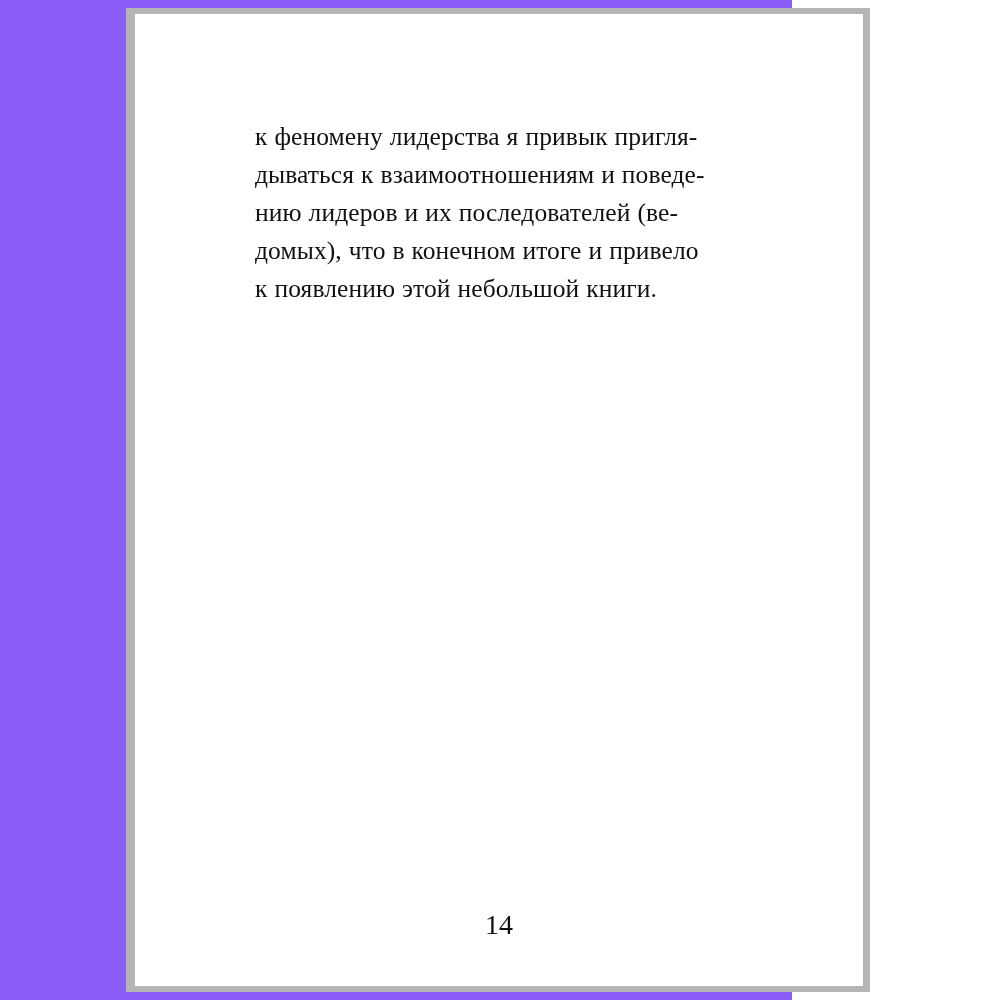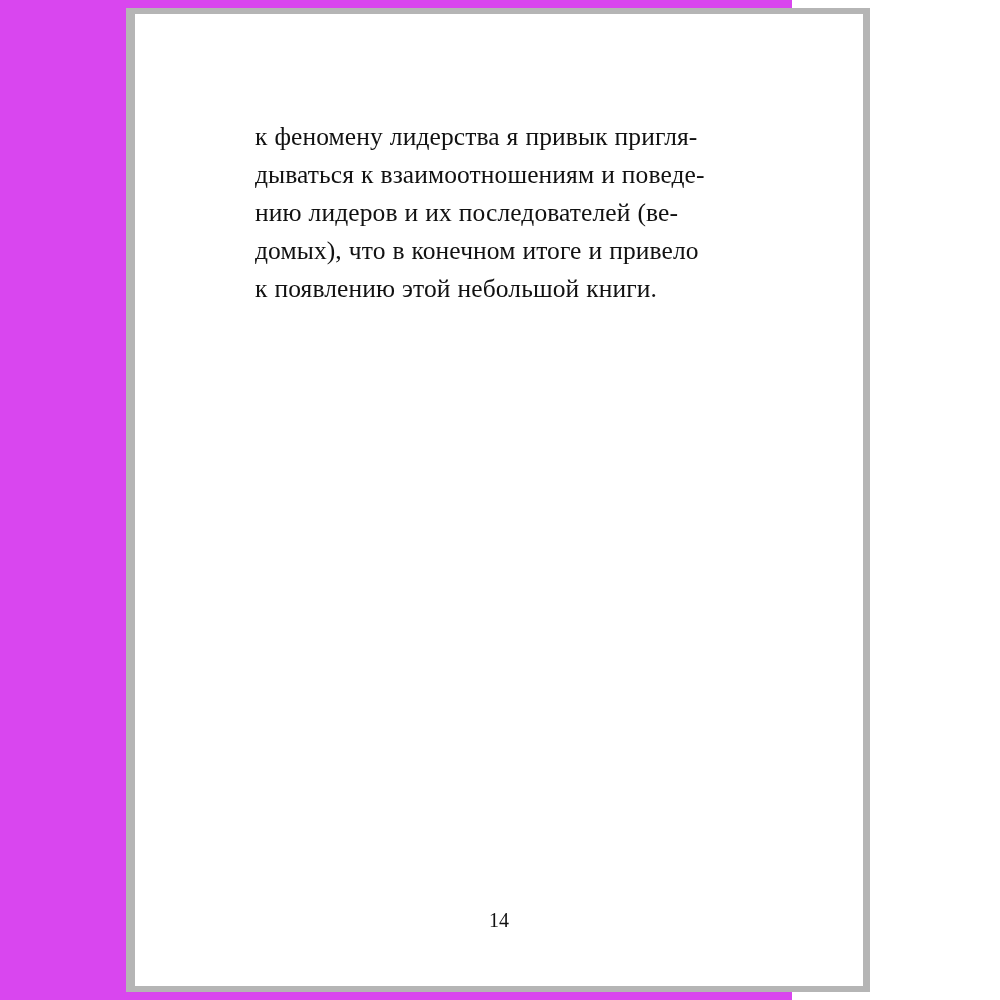--- a/index.html
+++ b/index.html
@@ -14,21 +14,21 @@
     overflow: hidden;
   }
 
   
   .viewer {
     position: absolute;
     left: 0;
     top: 0;
     width: 792px;
     height: 1000px;
-    background: #d946ef;
+    background: #8b5cf6;
   }
 
   .page-backdrop {
     position: absolute;
     left: 126px;
     top: 8px;
     width: 744px;
     height: 984px;
     background: #b5b5b5;
   }
@@ -59,21 +59,21 @@
     word-spacing: 0.5px;
     white-space: pre-line;
   }
 
   .page-number {
     position: absolute;
     left: 0;
     top: 895px;
     width: 728px;
     text-align: center;
-    font-size: 20px;
+    font-size: 28px;
     color: #111111;
     font-family: "Liberation Serif", serif;
   }
 </style>
 </head>
 <body>
 
 <div class="viewer">
   <div class="page-backdrop"></div>
   <div class="page-sheet">

